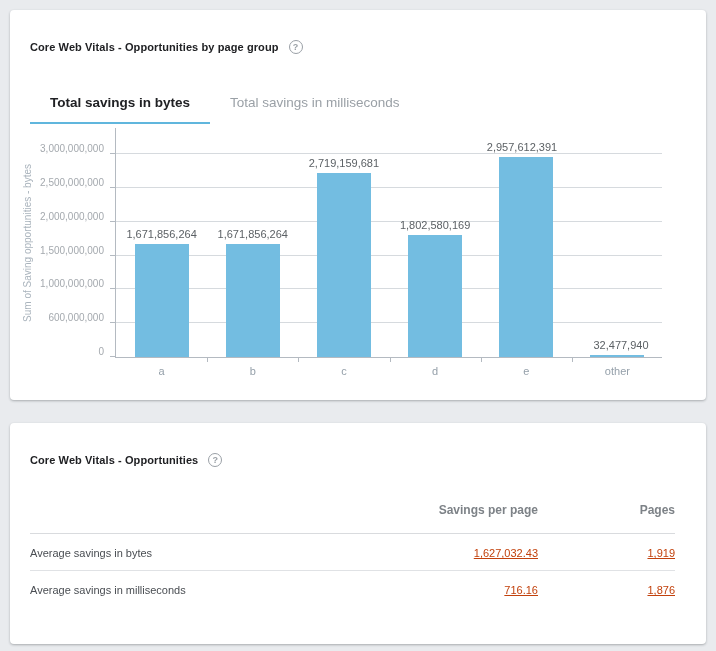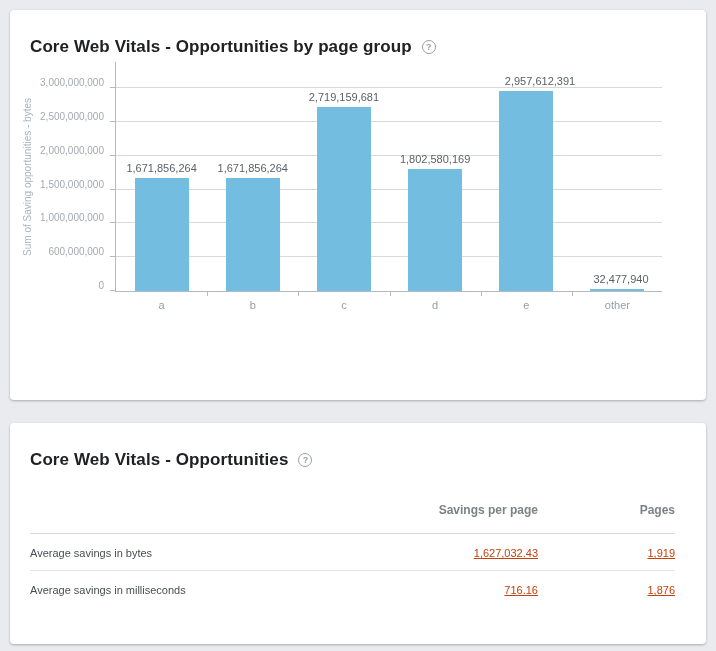--- a/index.html
+++ b/index.html
@@ -13,21 +13,21 @@
   .page { position:relative; width:716px; height:651px; }
   .card {
     position:absolute; left:10px; width:696px; background:#ffffff;
     border-radius:4px;
     box-shadow:0 1px 2px rgba(60,64,67,.25), 0 1px 3px rgba(60,64,67,.12);
   }
   .card-chart { top:10px; height:390px; padding:26px 20px 14px; }
   .card-table { top:423px; height:221px; padding:26px 20px 0; }
 
   .card-header { display:flex; align-items:center; height:22px; }
-  .card-title { font-size:17px; font-weight:700; color:#202124; letter-spacing:.1px; }
+  .card-title { font-size:11px; font-weight:700; color:#202124; letter-spacing:.1px; }
   .help-icon {
     width:14px; height:14px; margin-left:10px; border:1px solid #9aa0a6; border-radius:50%;
     color:#9aa0a6; font-size:9px; font-weight:700; line-height:12px;
     display:inline-flex; align-items:center; justify-content:center; cursor:pointer;
   }
 
   
   .tabs { display:flex; margin-top:24px; height:42px; }
   .tab {
     padding:0 20px; display:flex; align-items:center; font-size:13.5px;
@@ -88,20 +88,24 @@
 <body>
 
 <div class="page">
 
   <section class="card card-chart">
     <div class="card-header">
       <h2 class="card-title">Core Web Vitals - Opportunities by page group</h2>
       <span class="help-icon">?</span>
     </div>
 
+    <div class="tabs">
+      <div class="tab active">Total savings in bytes</div>
+      <div class="tab">Total savings in milliseconds</div>
+    </div>
 
     <div class="chart-wrap">
       <div class="ylabel-box">
         <span class="ylabel-text">Sum of Saving opportunities - bytes</span>
       </div>
       <div class="plot" id="plot">
           <div class="y-tick" style="bottom: 0px;"></div>
           <span class="y-tick-label" style="bottom: -5px;">0</span>
           <div class="gridline" style="bottom: 33.8235px;"></div>
           <div class="y-tick" style="bottom: 33.8235px;"></div>
@@ -132,21 +136,21 @@
           <div class="bar" style="left: 109.75px; height: 113px; background: rgb(115, 189, 225);"></div>
           <span class="bar-value-label" style="left: 136.75px; bottom: 117px;">1,671,856,264</span>
           <span class="x-category-label" style="left: 136.75px;">b</span>
           <div class="bar" style="left: 200.917px; height: 184px; background: rgb(115, 189, 225);"></div>
           <span class="bar-value-label" style="left: 227.917px; bottom: 188px;">2,719,159,681</span>
           <span class="x-category-label" style="left: 227.917px;">c</span>
           <div class="bar" style="left: 292.083px; height: 122px; background: rgb(115, 189, 225);"></div>
           <span class="bar-value-label" style="left: 319.083px; bottom: 126px;">1,802,580,169</span>
           <span class="x-category-label" style="left: 319.083px;">d</span>
           <div class="bar" style="left: 383.25px; height: 200px; background: rgb(115, 189, 225);"></div>
-          <span class="bar-value-label" style="left: 424px; bottom: 204px;">2,957,612,391</span>
+          <span class="bar-value-label" style="left: 406px; bottom: 204px;">2,957,612,391</span>
           <span class="x-category-label" style="left: 410.25px;">e</span>
           <div class="bar" style="left: 474.417px; height: 2px; background: rgb(115, 189, 225);"></div>
           <span class="bar-value-label" style="left: 505px; bottom: 6px;">32,477,940</span>
           <span class="x-category-label" style="left: 501.417px;">other</span>
         </div>
     </div>
   </section>
 
   <section class="card card-table">
     <div class="card-header">

